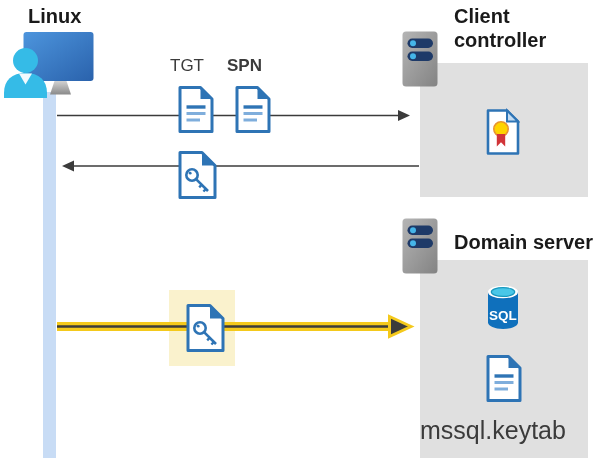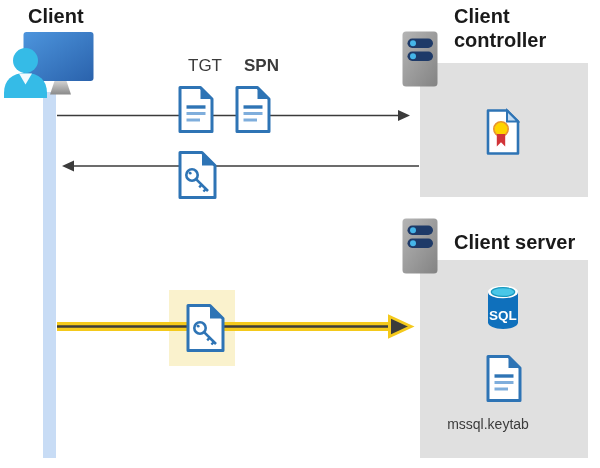--- a/index.html
+++ b/index.html
@@ -11,24 +11,24 @@
   .gray-box{position:absolute;background:var(--box_gray);}
   .dc-box{left:420px;top:63px;width:168px;height:134px;}
   .linux-box{left:420px;top:260px;width:168px;height:198px;}
   .highlight-box{position:absolute;left:169px;top:290px;width:66px;height:76px;background:var(--highlight_bg);}
   .vline{position:absolute;left:43px;top:92px;width:13px;height:366px;background:var(--timeline_blue);}
   .arrows{position:absolute;left:0;top:0;width:600px;height:468px;pointer-events:none;}
   .heading{position:absolute;font-weight:bold;font-size:20px;color:var(--heading_black);line-height:24px;}
   .client-label{left:28px;top:4px;}
   .dc-label{left:454px;top:4px;width:126px;}
   .linux-label{left:454px;top:230px;width:140px;white-space:nowrap;}
-  .ticket-label{position:absolute;top:56px;width:52px;text-align:right;font-size:17px;color:var(--text_gray);}
+  .ticket-label{position:absolute;top:56px;width:52px;text-align:left;font-size:17px;color:var(--text_gray);}
   .tgt-label{left:170px;}
   .spn-label{left:227px;font-weight:bold;}
-  .keytab-label{position:absolute;left:420px;top:416px;width:136px;text-align:center;font-size:14px;color:var(--text_gray);}
+  .keytab-label{position:absolute;left:420px;top:416px;width:136px;text-align:right;font-size:25px;color:var(--text_gray);}
   svg{display:block;}
   svg text{font-family:"Liberation Sans",sans-serif;}
 </style>
 </head>
 <body>
 
 <div class="canvas">
 
   <div class="gray-box dc-box"></div>
   <div class="gray-box linux-box"></div>
@@ -154,20 +154,20 @@
   </svg>
 
   <svg class="abs" style="left:485px;top:352px;" width="38" height="53" viewBox="0 0 38 49">
     <path d="M3 2.5 H23.5 L35 14 V46.5 H3 Z" fill="#fff" stroke="var(--doc_blue)" stroke-width="3" stroke-linejoin="round"></path>
     <path d="M23.5 2.5 L35 14 H23.5 Z" fill="var(--doc_blue)"></path>
     <line x1="9.5" y1="22" x2="28.5" y2="22" stroke="var(--doc_blue)" stroke-width="3.4"></line>
     <line x1="9.5" y1="28.5" x2="28.5" y2="28.5" stroke="var(--doc_blue_light)" stroke-width="3"></line>
     <line x1="9.5" y1="35" x2="23" y2="35" stroke="var(--doc_blue_light)" stroke-width="3"></line>
   </svg>
 
-  <div class="heading client-label">Client</div>
+  <div class="heading client-label">Linux</div>
   <div class="ticket-label tgt-label">TGT</div>
   <div class="ticket-label spn-label">SPN</div>
   <div class="heading dc-label">Client controller</div>
-  <div class="heading linux-label">Client server</div>
+  <div class="heading linux-label">Domain server</div>
   <div class="keytab-label">mssql.keytab</div>
 
 </div>
 
 </body></html>

